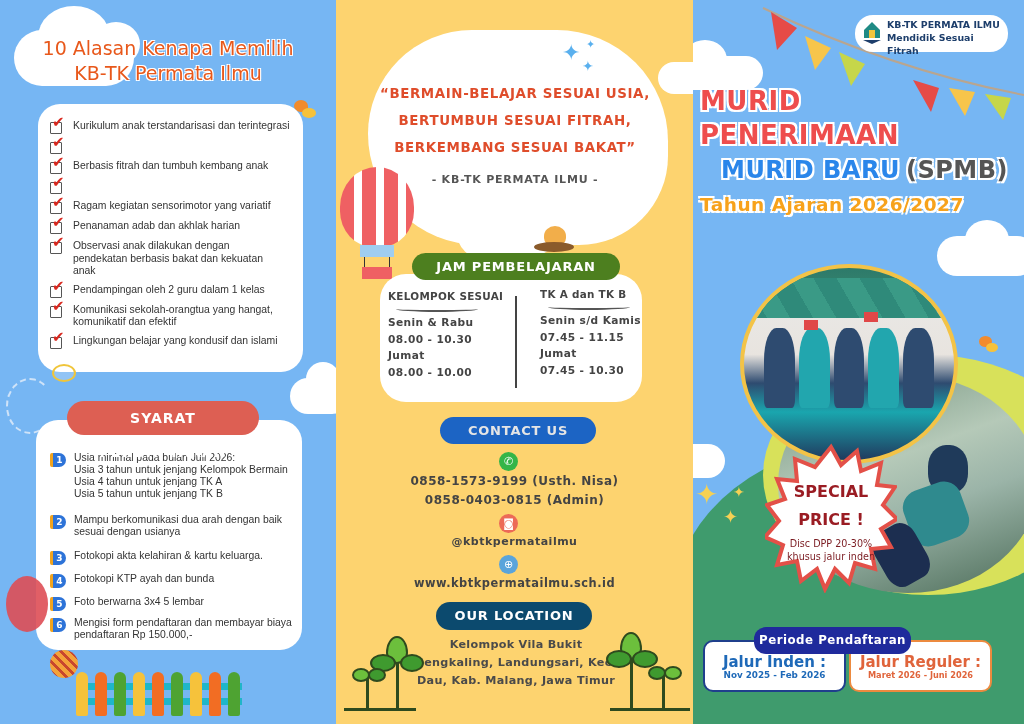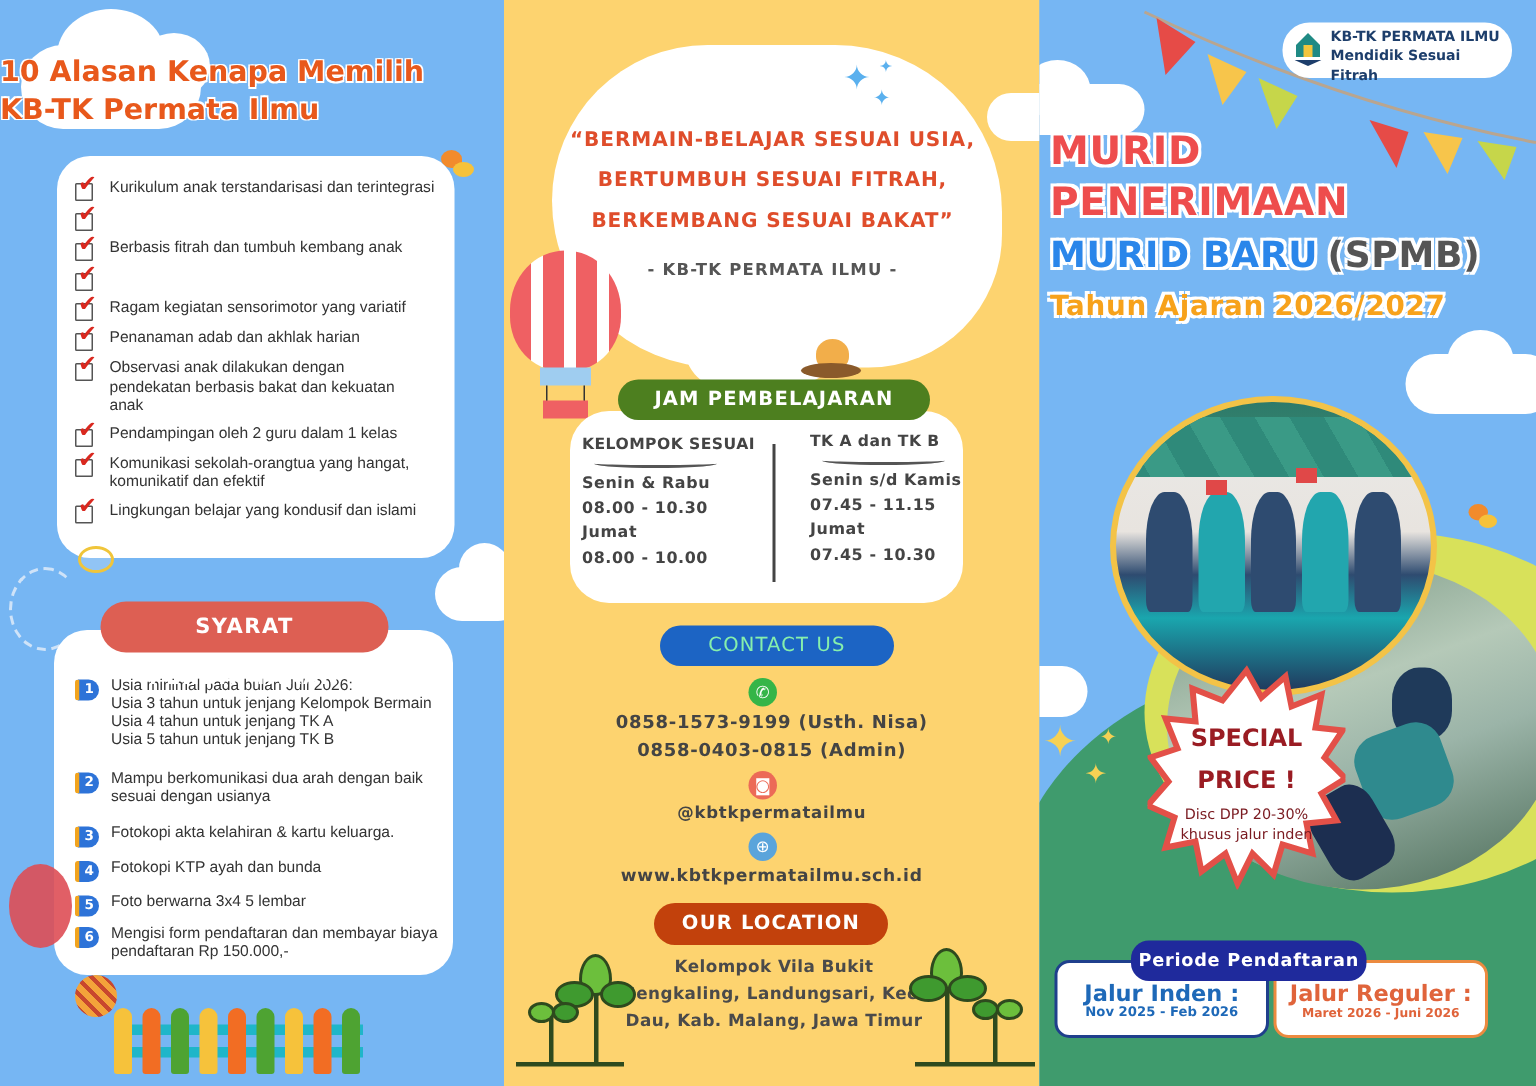--- a/index.html
+++ b/index.html
@@ -8,22 +8,22 @@
 
   .panel { position: absolute; top: 0; height: 724px; overflow: hidden; }
   #panel-left { left: 0; width: 336px; background: #76b6f3; }
   #panel-mid { left: 336px; width: 357px; background: #fdd36f; }
   #panel-right { left: 693px; width: 331px; background: #76b6f3; }
 
   .cloud { position: absolute; background: #fff; border-radius: 50px; }
   .cloud::before, .cloud::after { content: ""; position: absolute; background: #fff; border-radius: 50%; }
 
   
-  .left-title { position: absolute; left: 0; width: 336px; top: 36px; text-align: left;
-    font-family: "DejaVu Sans", sans-serif; font-weight: bold; font-size: 19px; line-height: 25px; color: #e8581b;
+  .left-title { position: absolute; left: 0; width: 336px; top: 36px; text-align: center;
+    font-family: "DejaVu Sans", sans-serif; font-weight: normal; font-size: 19px; line-height: 25px; color: #e8581b;
     text-shadow: 1px 1px 0 #fff, -1px -1px 0 #fff, 1px -1px 0 #fff, -1px 1px 0 #fff; }
   .reasons-card { position: absolute; left: 38px; top: 104px; width: 265px; height: 268px; background: #fff; border-radius: 22px; padding: 14px 8px 0 12px; }
   .reason { display: flex; align-items: flex-start; margin-bottom: 4px; }
   .check { width: 16px; height: 15px; flex: none; position: relative; margin-right: 7px; margin-top: 1px; }
   .check .box { position: absolute; left: 0; top: 3px; width: 12px; height: 12px; border: 1.5px solid #555; border-radius: 1px; }
   .check .tick { position: absolute; left: 2px; top: -4px; font-size: 15px; color: #d9281f; font-weight: bold; line-height: 1; }
   .reason-text { font-family: "Liberation Sans", sans-serif; font-size: 10.4px; color: #333; line-height: 12.5px; padding-top: 2px; }
 
   .syarat-badge { position: absolute; left: 67px; top: 401px; width: 192px; height: 34px; background: #dd5f53; border-radius: 18px;
     color: #fff; font-weight: bold; font-size: 14px; letter-spacing: 1px; text-align: center; line-height: 34px; z-index: 2; }
@@ -43,25 +43,25 @@
   .quote-author { position: absolute; left: 20px; width: 318px; top: 173px; text-align: center; color: #555; font-weight: bold; font-size: 11px; letter-spacing: 0.8px; }
 
   .jam-badge { position: absolute; left: 76px; top: 253px; width: 208px; height: 27px; background: #4d7f1f; border-radius: 14px; color: #fff; font-weight: bold; font-size: 13px; letter-spacing: 0.8px; text-align: center; line-height: 27px; z-index: 2; }
   .jam-card { position: absolute; left: 44px; top: 274px; width: 262px; height: 128px; background: #fff; border-radius: 26px; }
   .jam-col { position: absolute; top: 16px; font-size: 10.6px; color: #444; font-weight: bold; }
   .jam-col .head { font-size: 10.4px; margin-bottom: 12px; letter-spacing: 0.3px; }
   .jam-col .swirl { position: absolute; top: 16px; left: 8px; width: 82px; height: 6px; border-bottom: 2px solid #555; border-radius: 0 0 50% 50%; }
   .jam-col .line { line-height: 16.5px; letter-spacing: 0.4px; }
   .jam-divider { position: absolute; left: 135px; top: 22px; width: 2px; height: 92px; background: #444; }
 
-  .contact-badge { position: absolute; left: 104px; top: 417px; width: 156px; height: 27px; background: #1c64c4; border-radius: 14px; color: #86efac; font-weight: normal; font-size: 13px; letter-spacing: 0.8px; text-align: center; line-height: 27px; }
+  .contact-badge { position: absolute; left: 104px; top: 417px; width: 156px; height: 27px; background: #1c64c4; border-radius: 14px; color: #e5e5e5; font-weight: bold; font-size: 13px; letter-spacing: 0.8px; text-align: center; line-height: 27px; }
   .contact-icon { position: absolute; width: 19px; height: 19px; border-radius: 50%; color: #fff; font-size: 11px; text-align: center; line-height: 19px; }
   .contact-line { position: absolute; left: 0; width: 357px; text-align: center; font-weight: bold; color: #444; font-size: 12px; letter-spacing: 0.5px; }
 
-  .loc-badge { position: absolute; left: 100px; top: 602px; width: 156px; height: 28px; background: #c2410c; border-radius: 14px; color: #fff; font-weight: bold; font-size: 13px; letter-spacing: 0.8px; text-align: center; line-height: 28px; }
+  .loc-badge { position: absolute; left: 100px; top: 602px; width: 156px; height: 28px; background: #0c4a6e; border-radius: 14px; color: #fff; font-weight: bold; font-size: 13px; letter-spacing: 0.8px; text-align: center; line-height: 28px; }
   .loc-text { position: absolute; left: 60px; width: 240px; top: 636px; text-align: center; color: #4a4a4a; font-weight: bold; font-size: 11.2px; line-height: 18px; letter-spacing: 0.3px; }
 
   
   .brand-pill { position: absolute; left: 162px; top: 15px; width: 153px; height: 37px; background: #fff; border-radius: 18px; padding: 4px 0 0 32px; }
   .brand-logo { position: absolute; left: 8px; top: 7px; width: 18px; height: 22px; }
   .brand-name { font-weight: bold; font-size: 9.4px; color: #1d3e6b; line-height: 12px; }
   .brand-tag { font-weight: bold; font-size: 9.4px; color: #1d3e6b; line-height: 13px; }
 
   .spmb-title { position: absolute; left: 7px; font-weight: bold; letter-spacing: 0.5px; }
   .spmb-l1, .spmb-l2 { font-size: 26px; color: #ee4d4d; text-shadow: 2px 2px 0 #fff, -2px -2px 0 #fff, 2px -2px 0 #fff, -2px 2px 0 #fff; }
@@ -354,21 +354,21 @@
       <rect x="6" y="8" width="6" height="8" fill="#f2c53d"></rect>
       <path d="M0 18 L18 18 L9 22 Z" fill="#1d3e6b"></path>
     </svg>
     <div class="brand-name">KB-TK PERMATA ILMU</div>
     <div class="brand-tag">Mendidik Sesuai Fitrah</div>
   </div>
 
   <div class="spmb-title" style="top:84px;">
     <div class="spmb-l1" style="line-height:34px;">MURID</div>
     <div class="spmb-l2" style="line-height:34px;">PENERIMAAN</div>
-    <div style="line-height:36px;white-space:nowrap;">
+    <div style="line-height:36px;white-space:nowrap;margin-left:21px;">
       <span class="spmb-l3">MURID BARU</span>
       <span class="spmb-l3 spmb-paren">(SPMB)</span>
     </div>
     <div class="spmb-year" style="line-height:28px;">Tahun Ajaran 2026/2027</div>
   </div>
 
   <div class="green-hill"></div>
   <div class="yellow-arc"></div>
   <div class="photo2">
     <div style="position:absolute;left:70px;top:0;width:2px;height:100px;background:#333;"></div>

